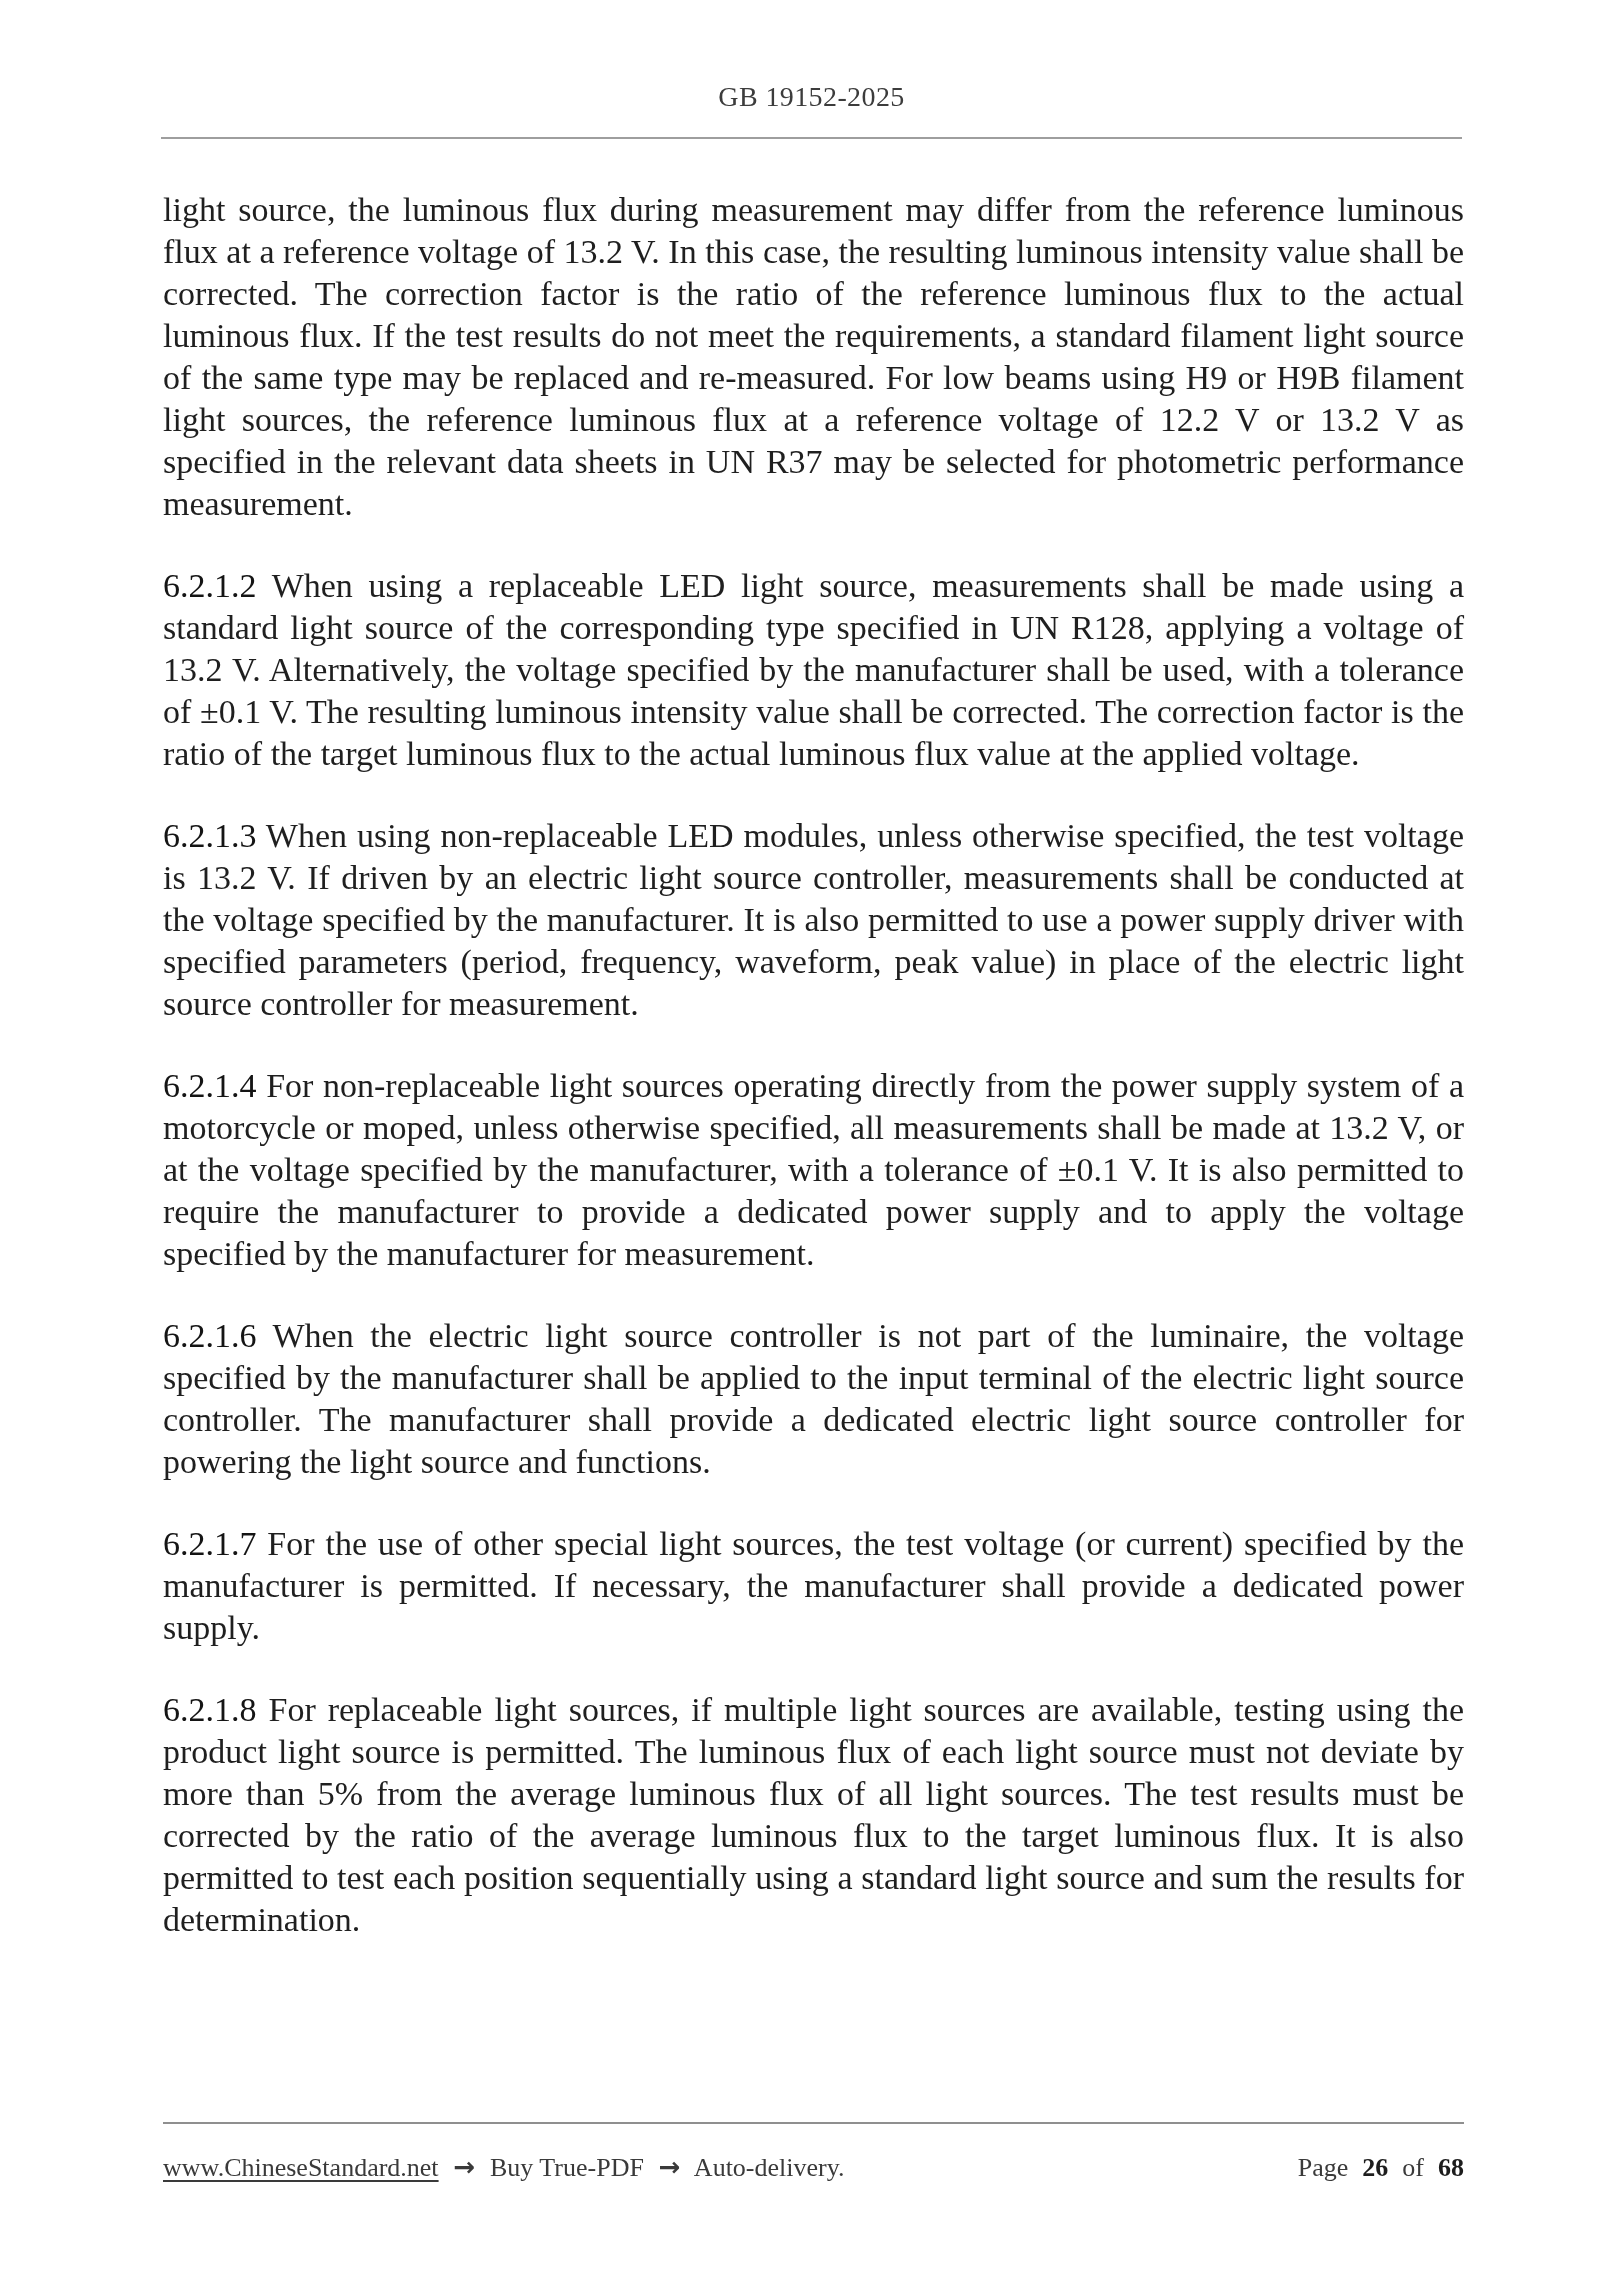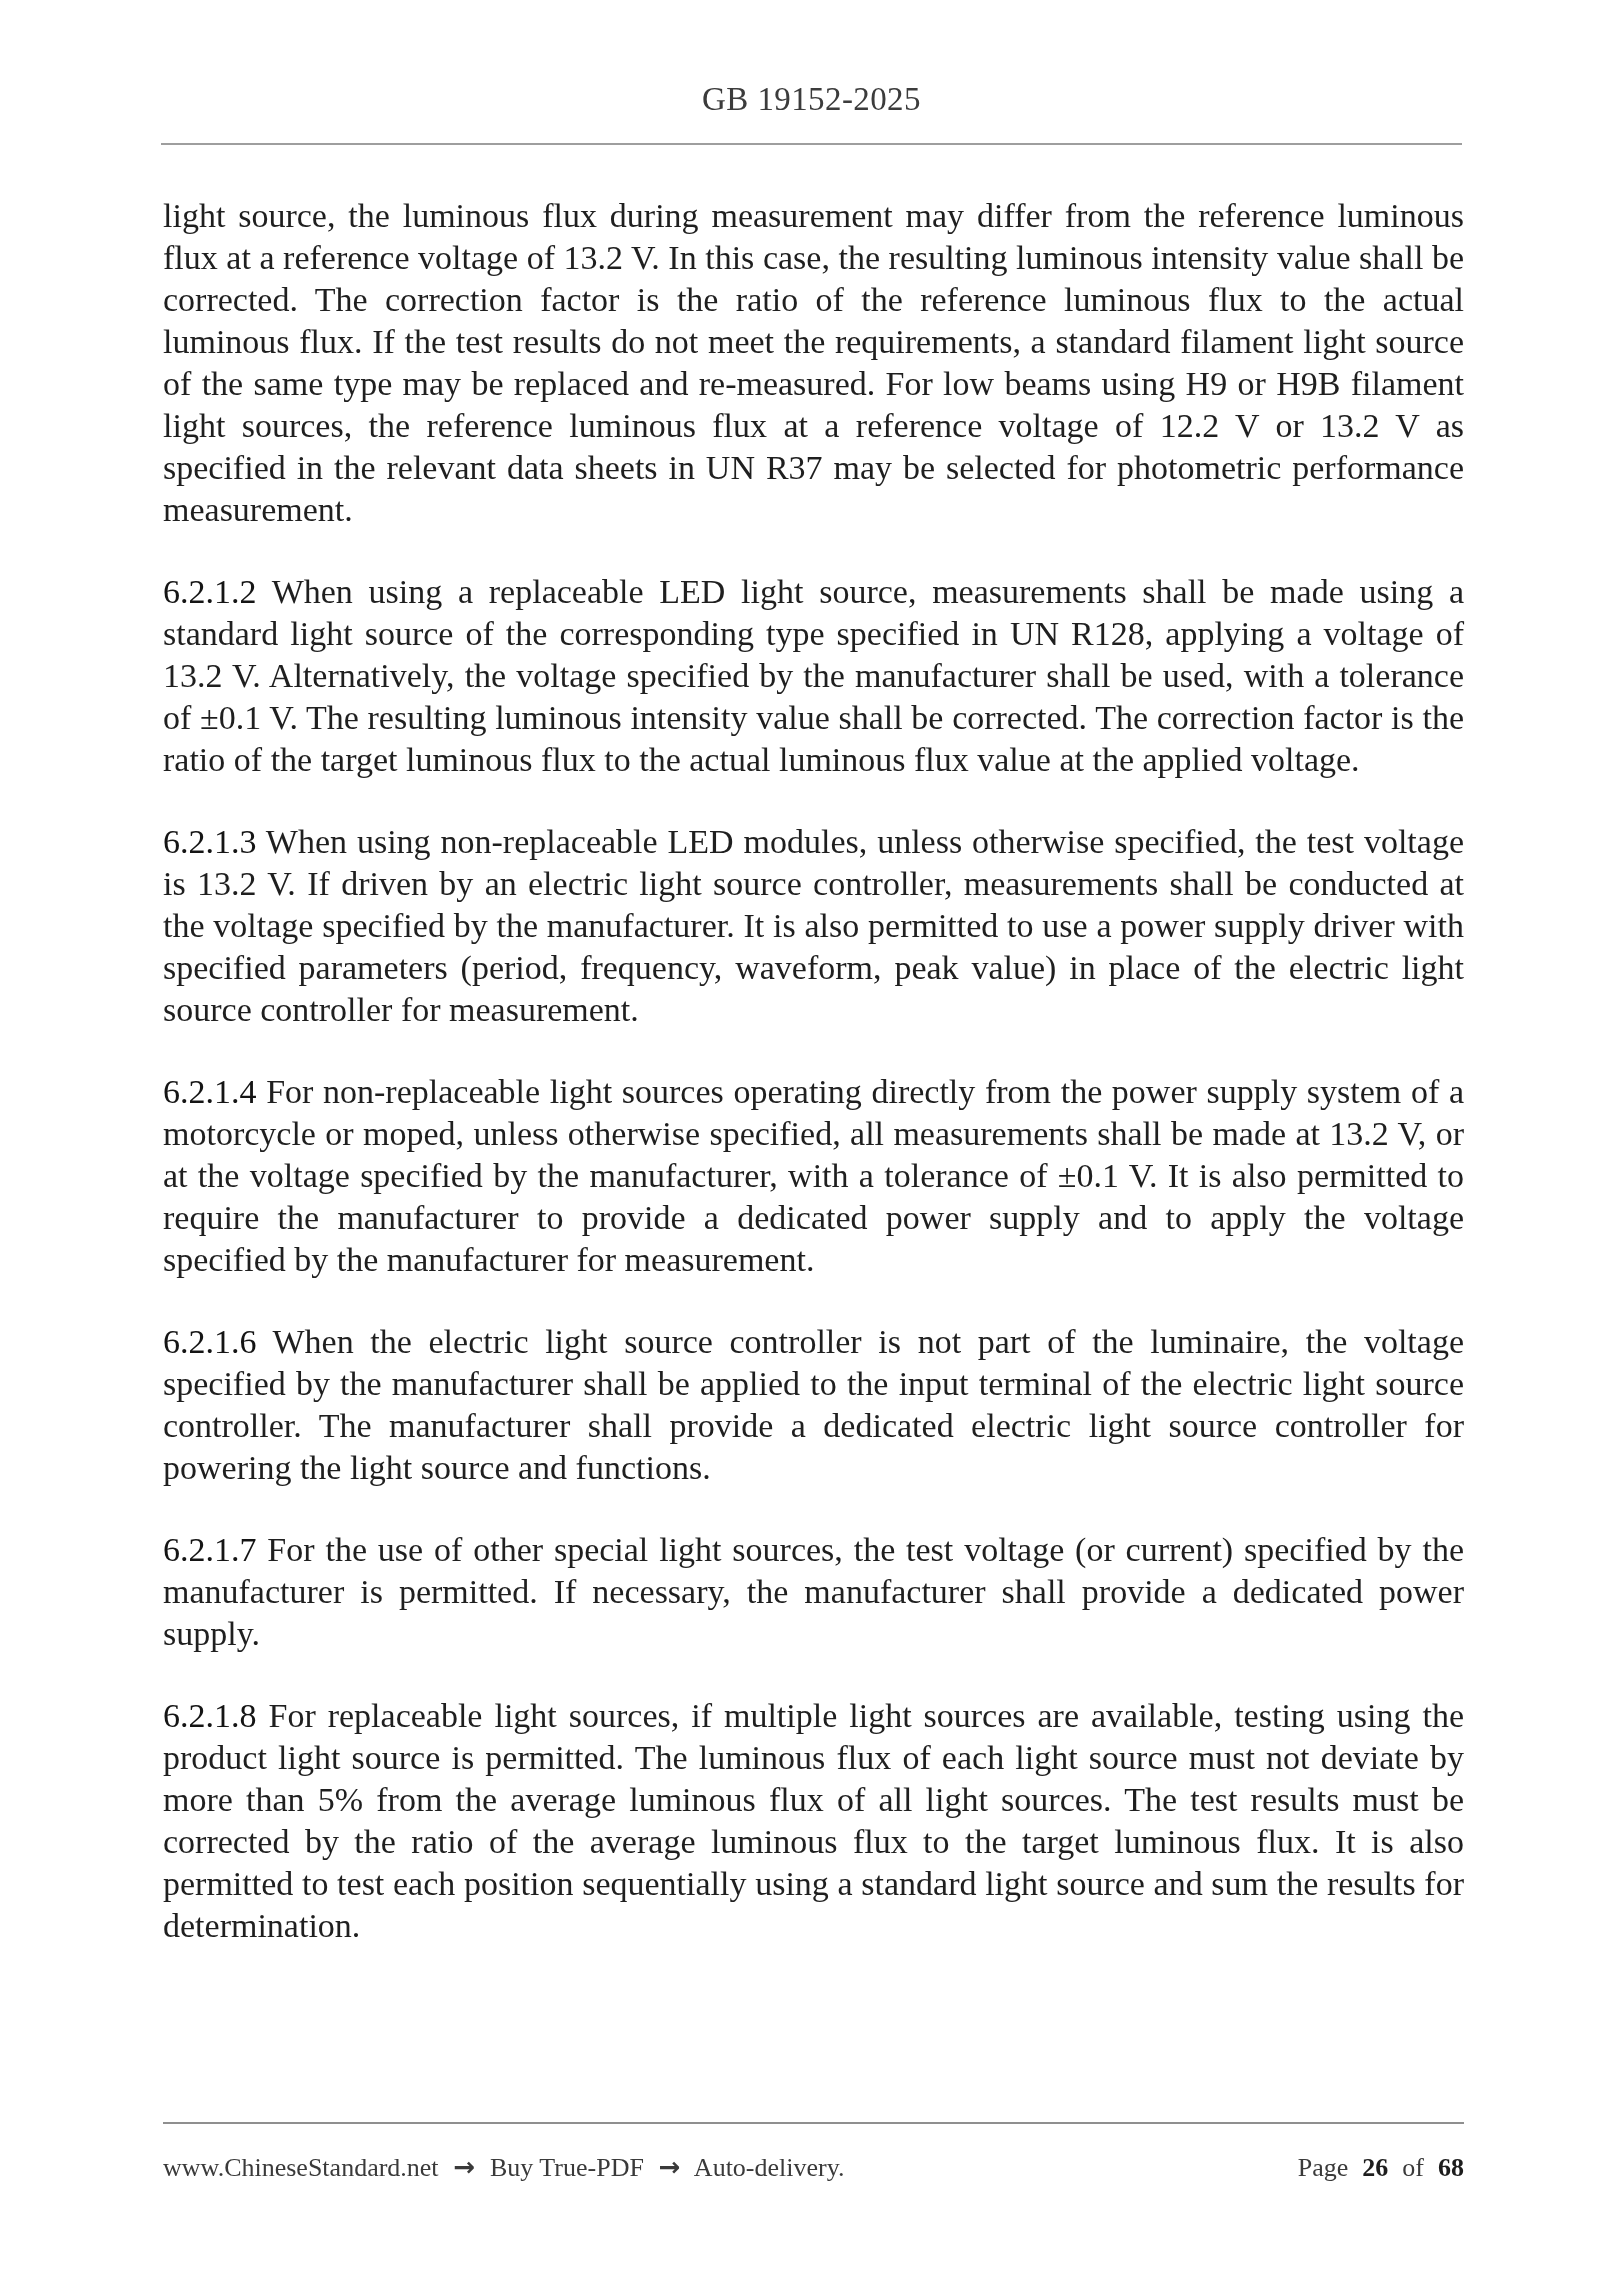--- a/index.html
+++ b/index.html
@@ -10,21 +10,21 @@
     position: relative;
     font-family: "Liberation Serif", "DejaVu Serif", serif;
     color: #1f1f1f;
     overflow: hidden;
   }
   .doc-header {
     padding-top: 80px;
     text-align: center;
   }
   .doc-code {
-    font-size: 33px;
+    font-size: 28px;
     line-height: 1.2;
     color: #3c3c3c;
     letter-spacing: 0.4px;
   }
   .header-rule {
     width: 1301px;
     margin: 23px auto 0 auto;
     border-top: 2.5px solid #9e9e9e;
   }
   .doc-main {
@@ -56,20 +56,21 @@
     display: flex;
     justify-content: space-between;
     align-items: baseline;
     font-size: 26px;
     color: #3a3a3a;
   }
   .footer-left { white-space: nowrap; }
   .footer-left > * { margin-right: 8.3px; }
   .website-link {
     color: #3a3a3a;
+    text-decoration: underline;
     text-decoration-thickness: 1.7px;
     text-underline-offset: 4.2px;
     cursor: pointer;
   }
   .arrow {
     font-family: "DejaVu Sans", "Liberation Sans", sans-serif;
     font-weight: bold;
     color: #3a3a3a;
   }
   .footer-right { white-space: nowrap; }

